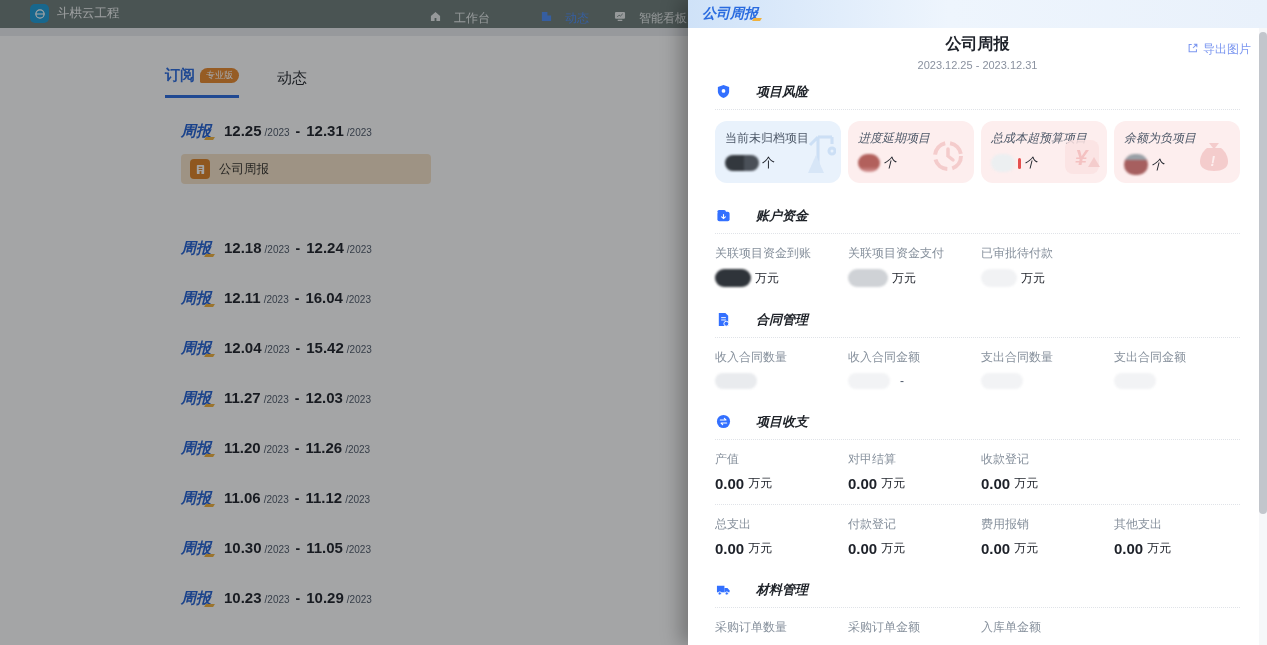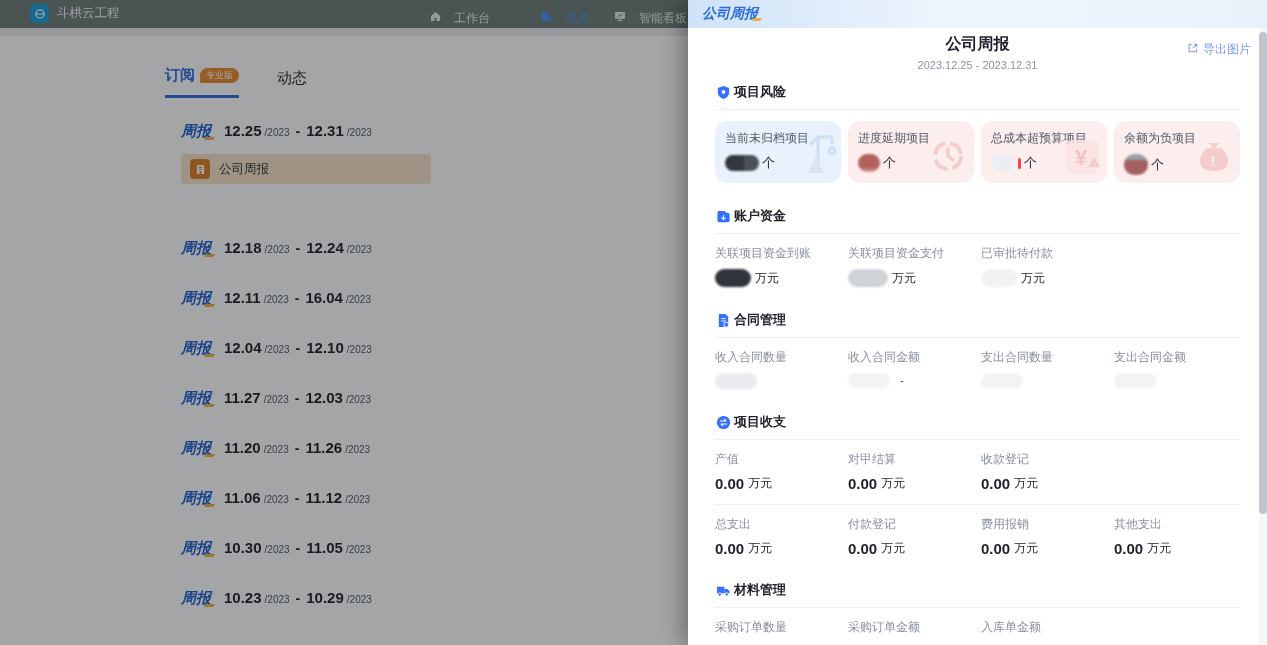--- a/index.html
+++ b/index.html
@@ -40,35 +40,35 @@
 
   
   .panel { position:absolute; left:688px; top:0; width:579px; height:645px; background:#ffffff; z-index:60; box-shadow:-8px 0 18px rgba(0,0,0,.28); }
   .band { position:relative; height:28px; background:linear-gradient(90deg,#cfe2f8 0%,#eef5fd 45%,#e9f1fb 100%); }
   .panel-logo { position:absolute; left:14px; top:5px; font-style:italic; font-weight:800; font-size:14px; color:#2a6bdf; }
   .panel-logo::after { content:""; position:absolute; right:-3px; bottom:2px; width:8px; height:3px; background:#f0b13c; transform:skewX(-32deg); }
   .export { position:absolute; right:16px; top:6px; display:flex; align-items:center; gap:4px; color:#7b96f0; font-size:12px; cursor:pointer;margin-top:35px; }
   .p-title { text-align:center; font-size:16px; font-weight:700; color:#1d2129; margin-top:6px; }
   .p-date { text-align:center; font-size:11px; color:#8a919f; margin-top:4px; }
   .pbody { padding:0 27px; }
-  .sec-head { display:flex; align-items:center; gap:3px; margin-top:24px; }
+  .sec-head { display:flex; gap:25px; margin-top:24px;font-style:italic; }
   .sec-head.tight { margin-top:12px; }
   .sic { width:16px; height:16px; display:flex; align-items:center; justify-content:center; }
   .sec-title { font-size:13px; font-weight:700; color:#1f2329; }
   .dotted { border-top:1px dotted #e0e3e8; margin:8px 0 11px; }
   .grid4 { display:grid; grid-template-columns:repeat(4,1fr); gap:0 7px; }
   .lab { font-size:12px; color:#86909c; }
   .vrow { margin-top:7px; display:flex; align-items:center; gap:2px; }
   .val { font-size:15px; font-weight:700; color:#1d2129; }
   .unit { font-size:12px; color:#1d2129; margin-left:2px; }
   .blob { display:inline-block; border-radius:9px; filter:blur(1.2px); }
   
   .rcard { position:relative; height:62px; border-radius:12px; padding:9px 10px; overflow:hidden; }
   .rcard.blue { background:#e9f2fc; }
-  .rcard.pink { background:#fdeeee; }
+  .rcard.pink { background:#fdeeee;font-style:italic; }
   .rlabel { font-size:12px; color:#4e5969; }
   .rval { margin-top:7px; display:flex; align-items:center; gap:3px; font-size:13px; color:#1d2129; }
   .wm { position:absolute; right:5px; bottom:2px; opacity:.85; }
   .b-dark { width:34px; height:16px; background:linear-gradient(90deg,#33383e 55%,#4a5058 55%); }
   .b-red { width:22px; height:18px; background:linear-gradient(180deg,#b2605c 70%,#d89a9a 100%); }
   .b-lite { width:24px; height:18px; background:#eceff1; }
   .red-tick { width:3px; height:11px; border-radius:2px; background:#e5504f; filter:blur(.6px); }
   .b-neg { width:24px; height:21px; background:linear-gradient(180deg,#9aa0a6 28%,#a65f5f 28%); border-radius:10px; }
   .fb1 { width:36px; height:18px; background:#2f343a; }
   .fb2 { width:40px; height:18px; background:#cfd2d6; }
@@ -171,21 +171,21 @@
             <span class="d-big">16.04</span>
             <span class="d-small">/2023</span>
           </div>
         </div>
       <div class="report-card">
           <div class="date-row">
             <span class="zb">周报</span>
             <span class="d-big">12.04</span>
             <span class="d-small">/2023</span>
             <span class="d-sep">-</span>
-            <span class="d-big">12.10</span>
+            <span class="d-big">15.42</span>
             <span class="d-small">/2023</span>
           </div>
         </div>
       <div class="report-card">
           <div class="date-row">
             <span class="zb">周报</span>
             <span class="d-big">11.27</span>
             <span class="d-small">/2023</span>
             <span class="d-sep">-</span>
             <span class="d-big">12.03</span>

